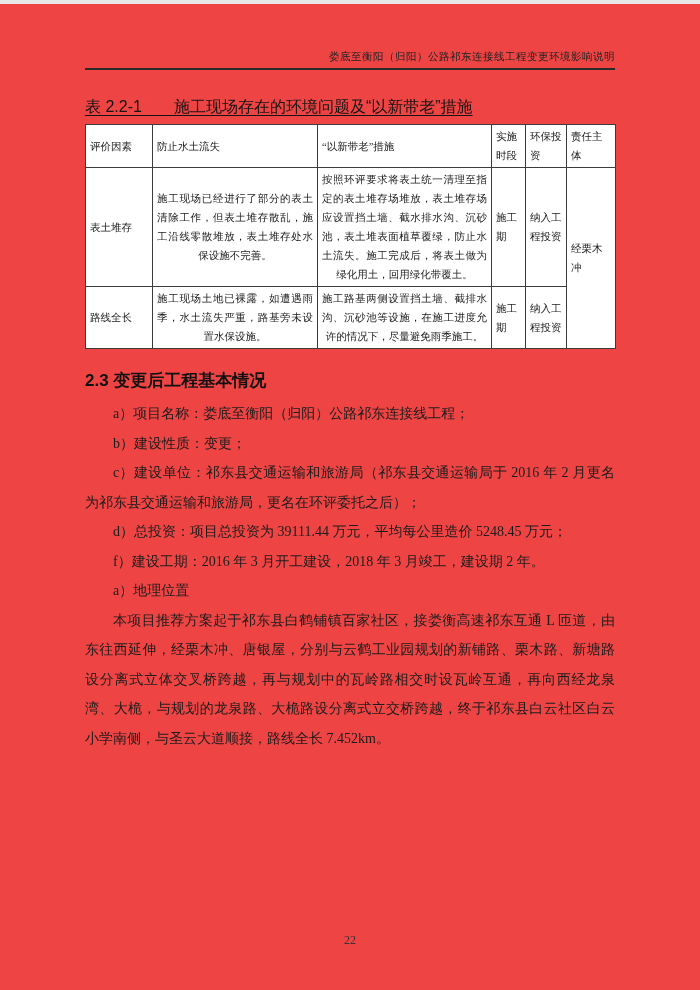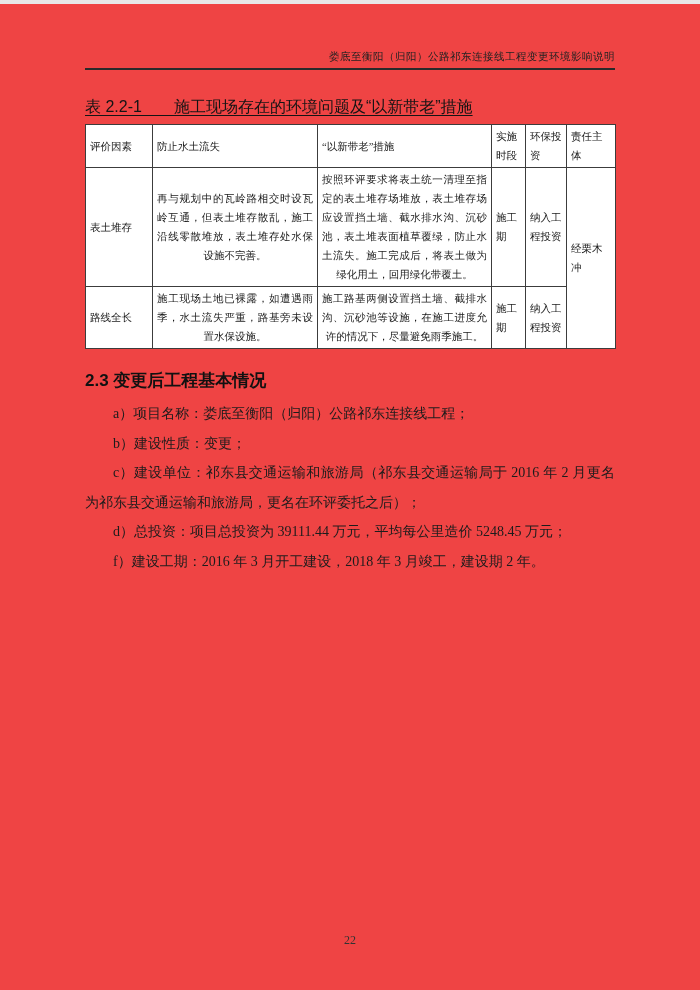--- a/index.html
+++ b/index.html
@@ -124,21 +124,21 @@
         <th>防止水土流失</th>
         <th>“以新带老”措施</th>
         <th>实施时段</th>
         <th>环保投资</th>
         <th>责任主体</th>
       </tr>
     </thead>
     <tbody>
       <tr>
         <td class="c-center">表土堆存</td>
-        <td class="c-just">再与规划中的瓦岭路相交时设瓦岭互通，但表土堆存散乱，施工沿线零散堆放，表土堆存处水保设施不完善。</td>
+        <td class="c-just">施工现场已经进行了部分的表土清除工作，但表土堆存散乱，施工沿线零散堆放，表土堆存处水保设施不完善。</td>
         <td class="c-just">按照环评要求将表土统一清理至指定的表土堆存场堆放，表土堆存场应设置挡土墙、截水排水沟、沉砂池，表土堆表面植草覆绿，防止水土流失。施工完成后，将表土做为绿化用土，回用绿化带覆土。</td>
         <td class="c-center">施工期</td>
         <td class="c-center">纳入工程投资</td>
         <td class="c-center" rowspan="2">经栗木冲</td>
       </tr>
       <tr>
         <td class="c-center">路线全长</td>
         <td class="c-just">施工现场土地已裸露，如遭遇雨季，水土流失严重，路基旁未设置水保设施。</td>
         <td class="c-just">施工路基两侧设置挡土墙、截排水沟、沉砂池等设施，在施工进度允许的情况下，尽量避免雨季施工。</td>
         <td class="c-center">施工期</td>
@@ -151,16 +151,20 @@
 
   <div class="body-text">
     <p>a）项目名称：娄底至衡阳（归阳）公路祁东连接线工程；</p>
     <p>b）建设性质：变更；</p>
     <p>c）建设单位：祁东县交通运输和旅游局（祁东县交通运输局于 2016 年 2 月更名为祁东县交通运输和旅游局，更名在环评委托之后）；</p>
     <p>d）总投资：项目总投资为 39111.44 万元，平均每公里造价 5248.45 万元；</p>
     <p>f）建设工期：2016 年 3 月开工建设，2018 年 3 月竣工，建设期 2 年。</p>
   </div>
 
 
+  <div class="body-text">
+    <p>a）地理位置</p>
+    <p>本项目推荐方案起于祁东县白鹤铺镇百家社区，接娄衡高速祁东互通 L 匝道，由东往西延伸，经栗木冲、唐银屋，分别与云鹤工业园规划的新铺路、栗木路、新塘路设分离式立体交叉桥跨越，再与规划中的瓦岭路相交时设瓦岭互通，再向西经龙泉湾、大桅，与规划的龙泉路、大桅路设分离式立交桥跨越，终于祁东县白云社区白云小学南侧，与圣云大道顺接，路线全长 7.452km。</p>
+  </div>
 
   <div class="page-number">22</div>
 
 </div>
 
 </body></html>

